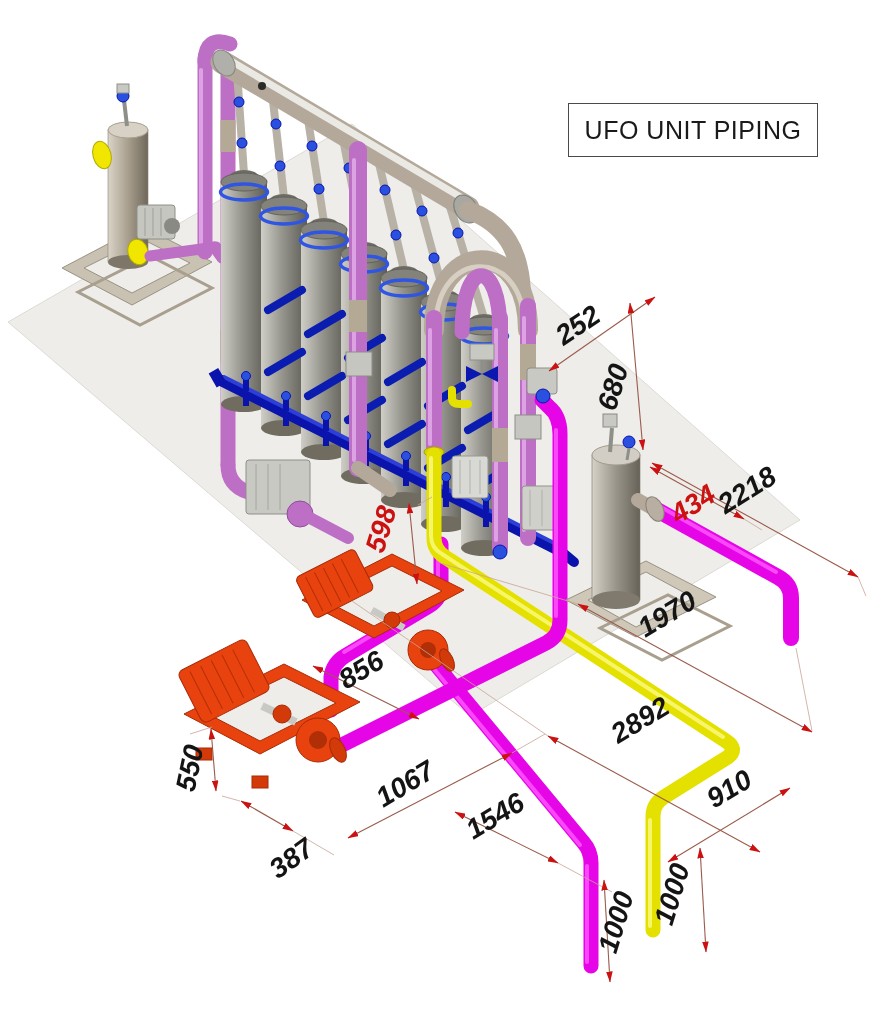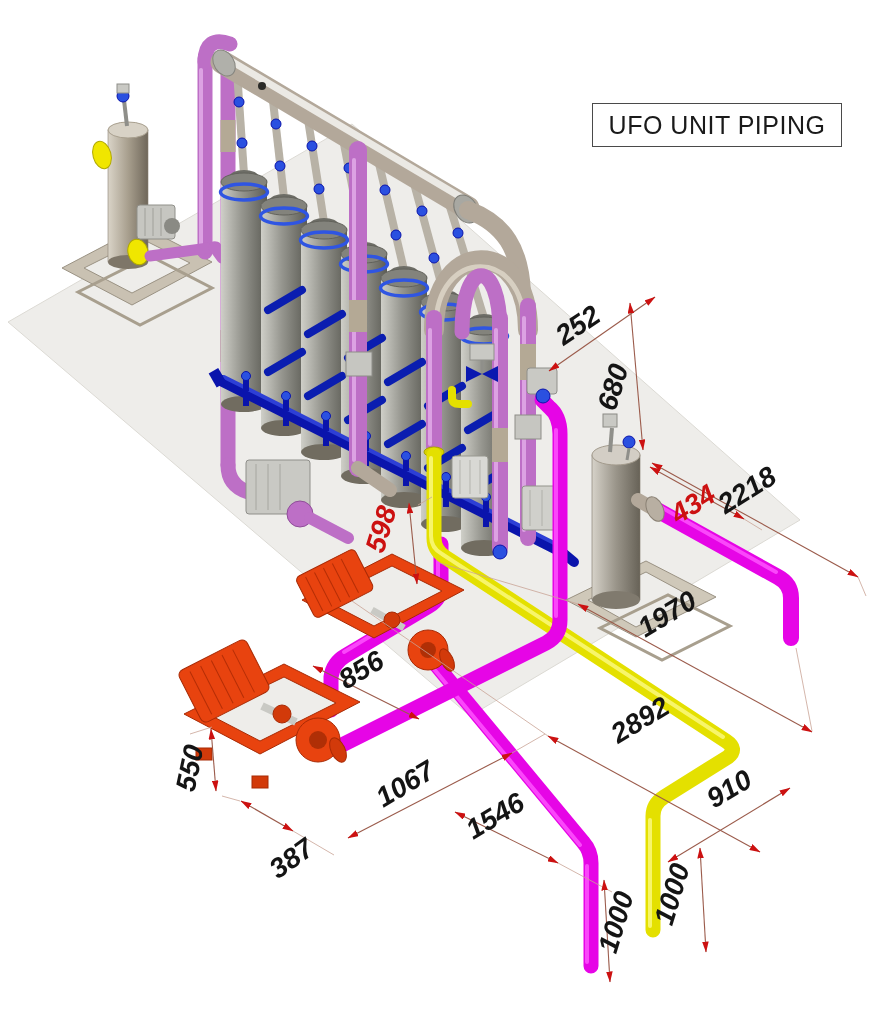--- a/index.html
+++ b/index.html
@@ -14,21 +14,21 @@
   .yl {stroke:#e4e000;fill:none;stroke-linecap:round;stroke-linejoin:round;}
   .ylh{stroke:#faf87d;fill:none;stroke-linecap:round;stroke-linejoin:round;opacity:.85;}
   .gp {stroke:#b3a89a;fill:none;stroke-linecap:round;stroke-linejoin:round;}
   .gph{stroke:#e0d8cb;fill:none;stroke-linecap:round;stroke-linejoin:round;opacity:.8;}
   .tan{stroke:#b4a995;fill:none;stroke-linecap:butt;}
   .nv {stroke:#0a14ac;fill:none;stroke-linecap:round;stroke-linejoin:round;}
   .dim{stroke:#9b5b4b;stroke-width:1.1;fill:none;}
   .ext{stroke:#c9a396;stroke-width:.8;fill:none;}
   .dtxt{font:600 italic 28px "Liberation Sans",sans-serif;fill:#141414;text-anchor:middle;}
   .dred{fill:#cc1111;}
-  .title-box{position:absolute;left:592px;top:103px;width:250px;height:44px;border:1.6px solid #4a4a4a;
+  .title-box{position:absolute;left:568px;top:103px;width:250px;height:54px;border:1.6px solid #4a4a4a;
              background:#fff;display:flex;align-items:center;justify-content:center;box-sizing:border-box;}
   .title-box span{font:25px "Liberation Sans",sans-serif;color:#1a1a1a;letter-spacing:.5px;}
 </style>
 </head>
 <body>
 
 <div class="stage">
 <svg width="882" height="1024" viewBox="0 0 882 1024">
   <defs>
     <linearGradient id="cylG" x1="0" y1="0" x2="1" y2="0">

